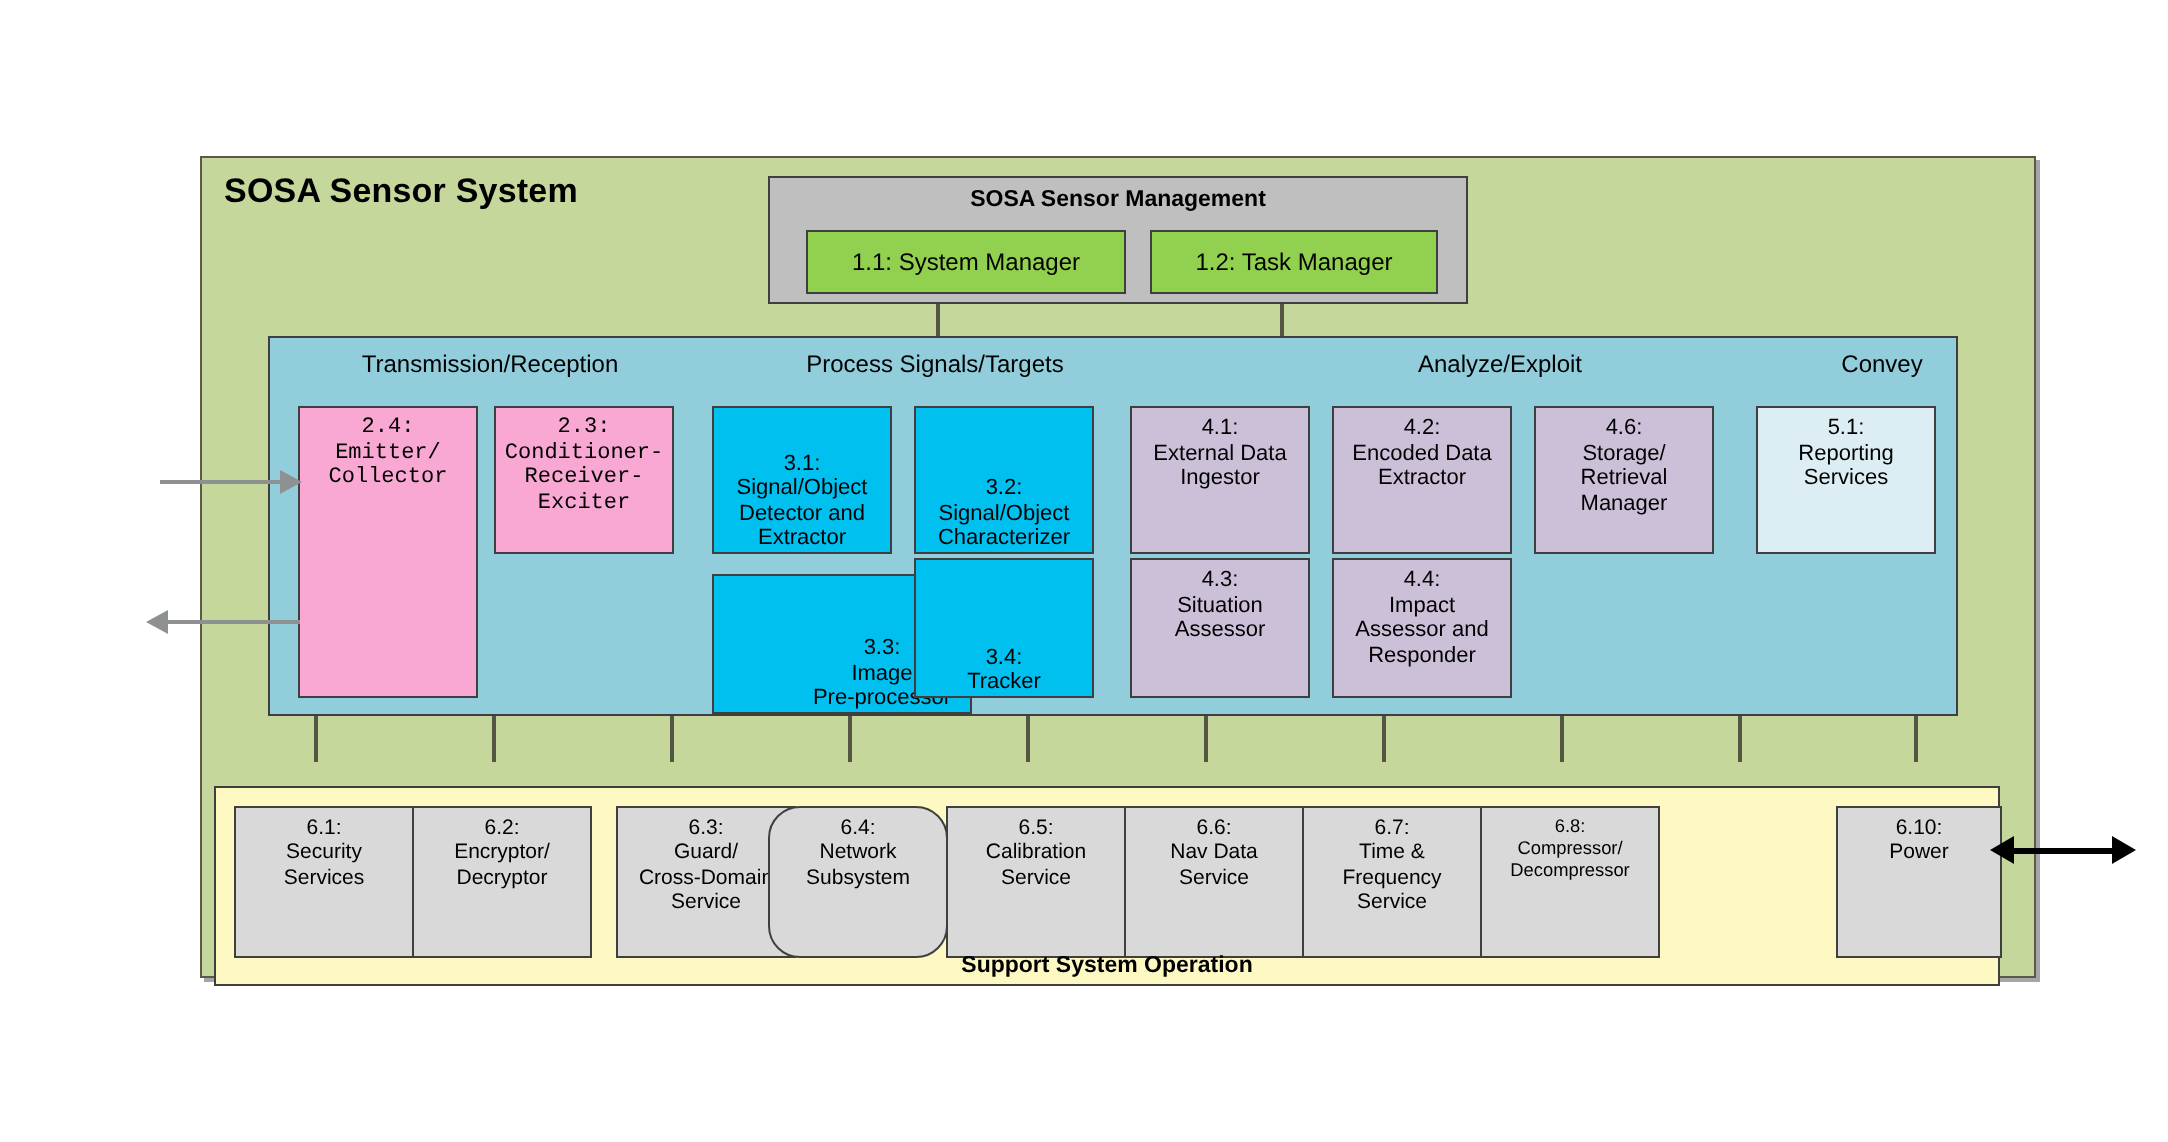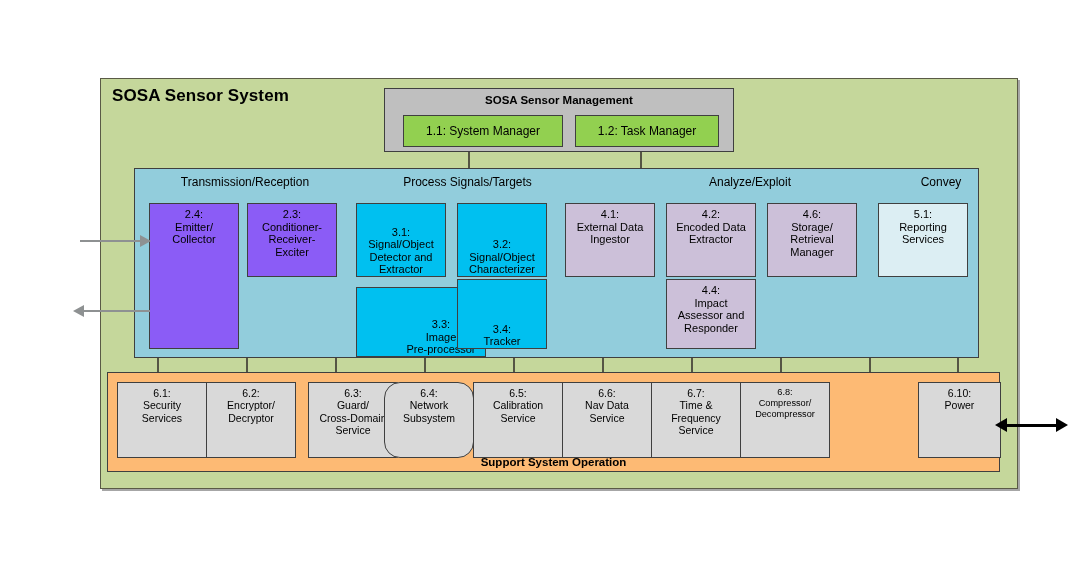--- a/index.html
+++ b/index.html
@@ -69,29 +69,29 @@
 
   .fbox {
     position: absolute;
     border: 1.5px solid #3f3f3f;
     display: flex; align-items: flex-start; justify-content: center;
     text-align: center;
     font-size: 11px; line-height: 12.6px; color: #000;
     padding-top: 4px;
   }
   .fbox > span { display: block; }
-  .c-orange { background: #8b5cf6; }
+  .c-orange { background: #f9a8d4; font-family: Liberation Mono, monospace; }
   .c-cyan   { background: #00c0f0; align-items: flex-end; }
   .c-purple { background: #ccc0d9; }
   .c-pale   { background: #dceef3; }
 
   
   #support-panel {
-    left: 107px; top: 372px; width: 893px; height: 100px;
-    background: #fdba74;
+    left: 107px; top: 393px; width: 893px; height: 100px;
+    background: #fef9c3;
     border: 1.5px solid #3f3f3f;
   }
   .sbox {
     position: absolute; top: 9px; height: 70px;
     background: #d9d9d9;
     border: 1.5px solid #3f3f3f;
     display: flex; align-items: flex-start; justify-content: center;
     text-align: center;
     font-size: 10.5px; line-height: 12.4px; color: #000;
     padding-top: 4px;
@@ -220,20 +220,27 @@
       </span>
     </div>
 
     <div class="fbox c-cyan" style="left:322px; top:110px; width:88px; height:64px;">
       <span>
         <span>3.4:</span><br>
         <span>Tracker</span>
       </span>
     </div>
 
+    <div class="fbox c-purple" style="left:430px; top:110px; width:88px; height:64px;">
+      <span>
+        <span>4.3:</span><br>
+        <span>Situation</span><br>
+        <span>Assessor</span>
+      </span>
+    </div>
 
     <div class="fbox c-purple" style="left:531px; top:110px; width:88px; height:64px;">
       <span>
         <span>4.4:</span><br>
         <span>Impact</span><br>
         <span>Assessor and</span><br>
         <span>Responder</span>
       </span>
     </div>
   </div>

